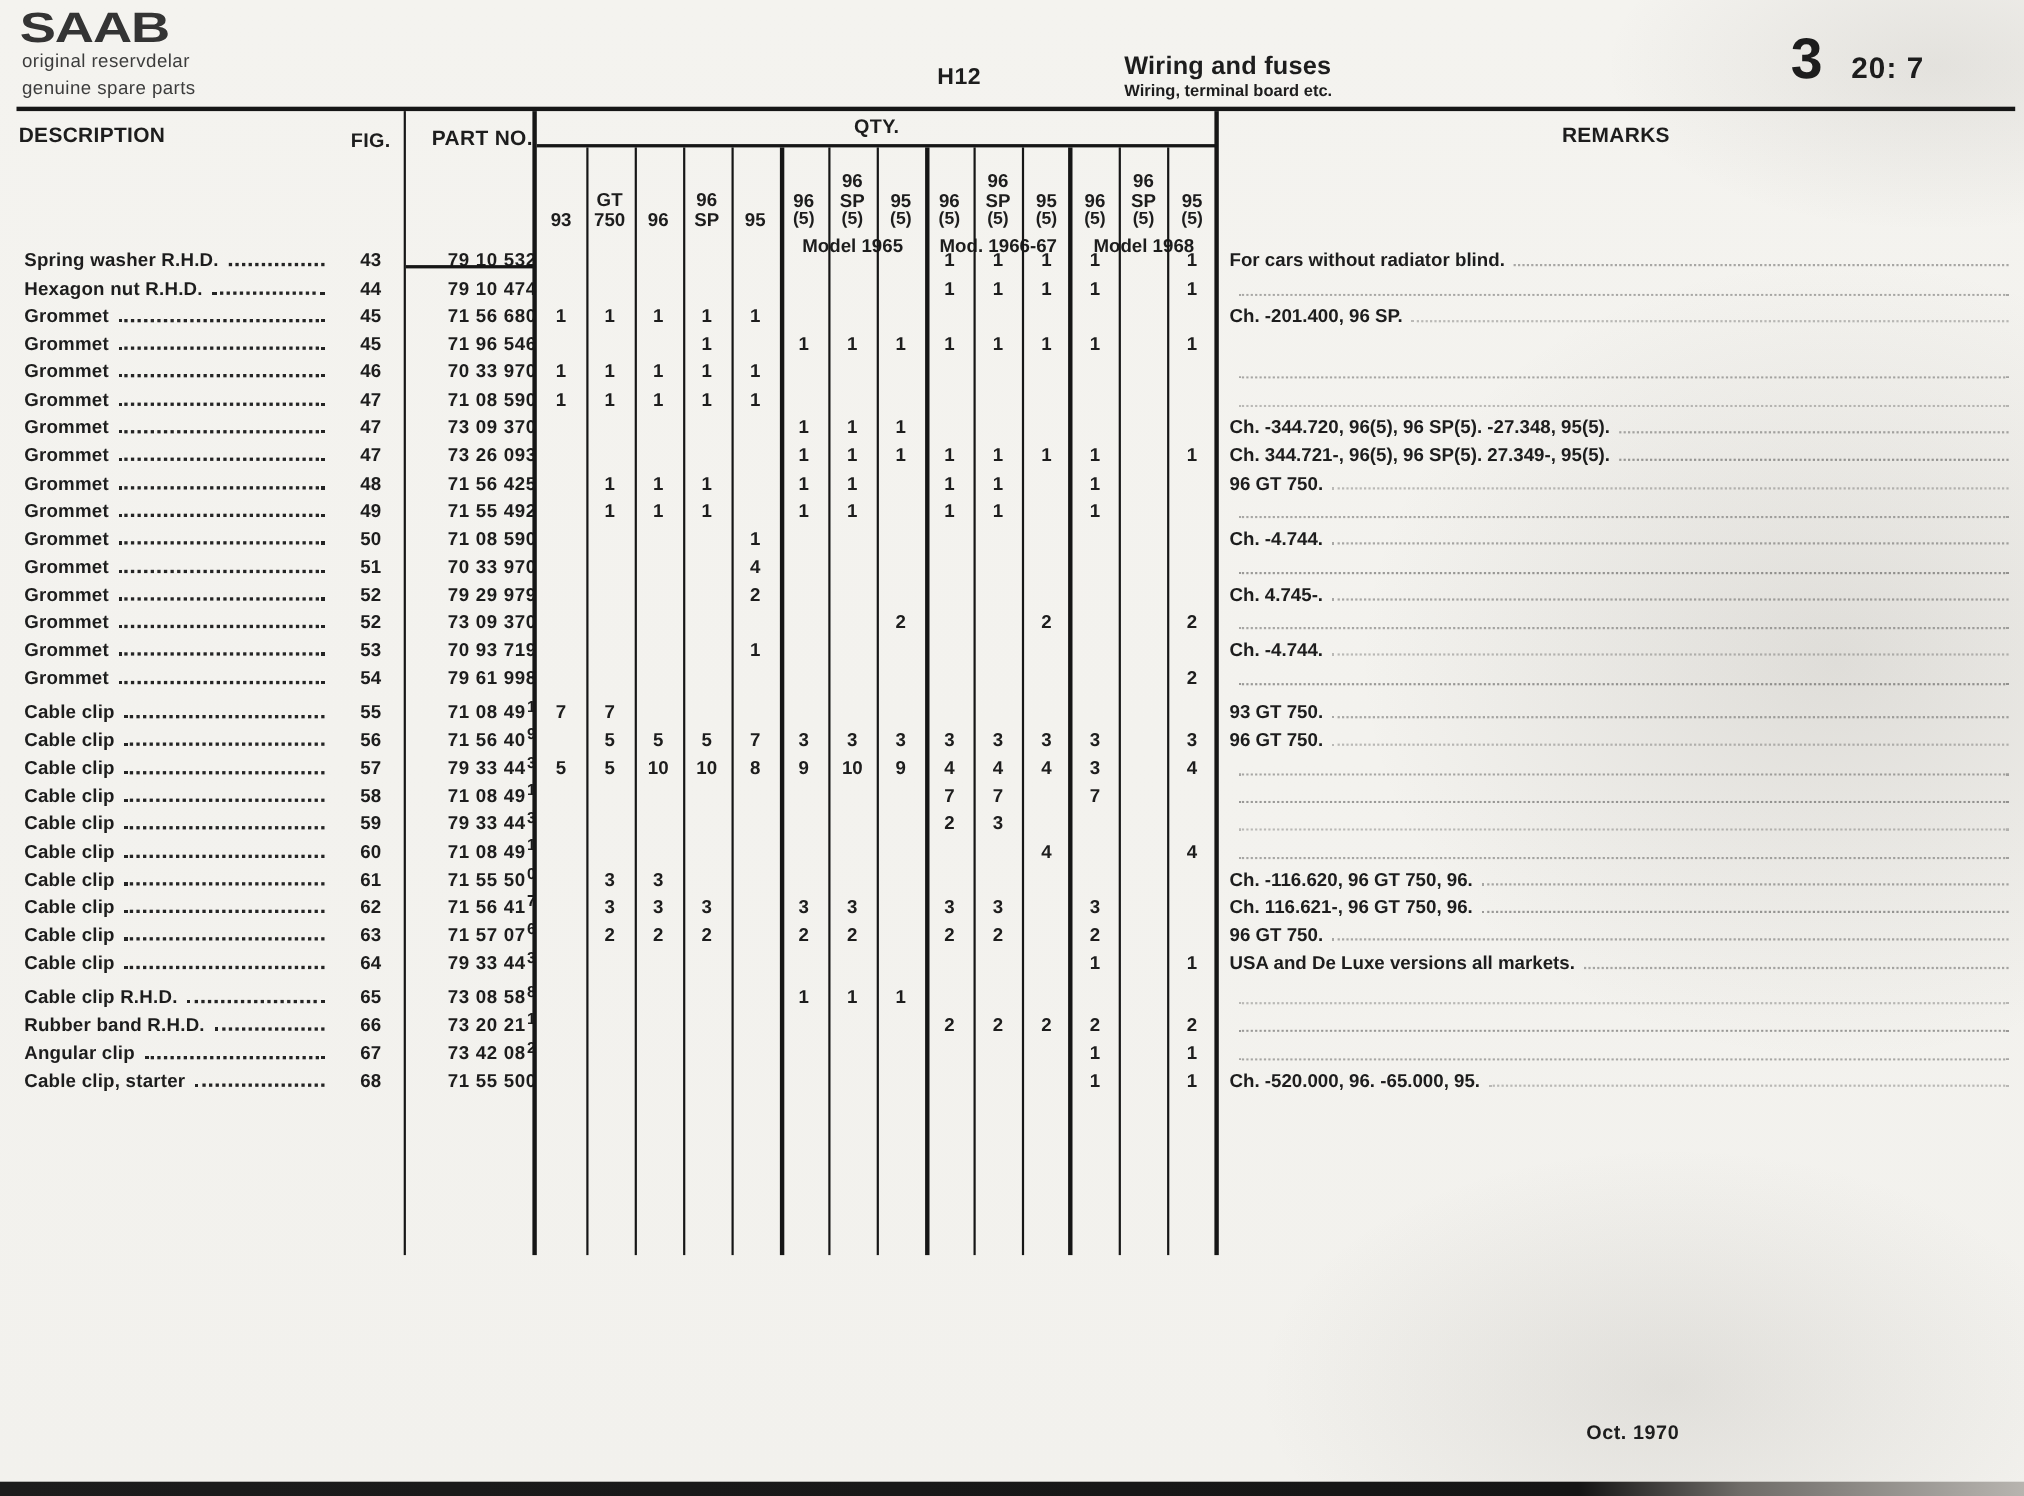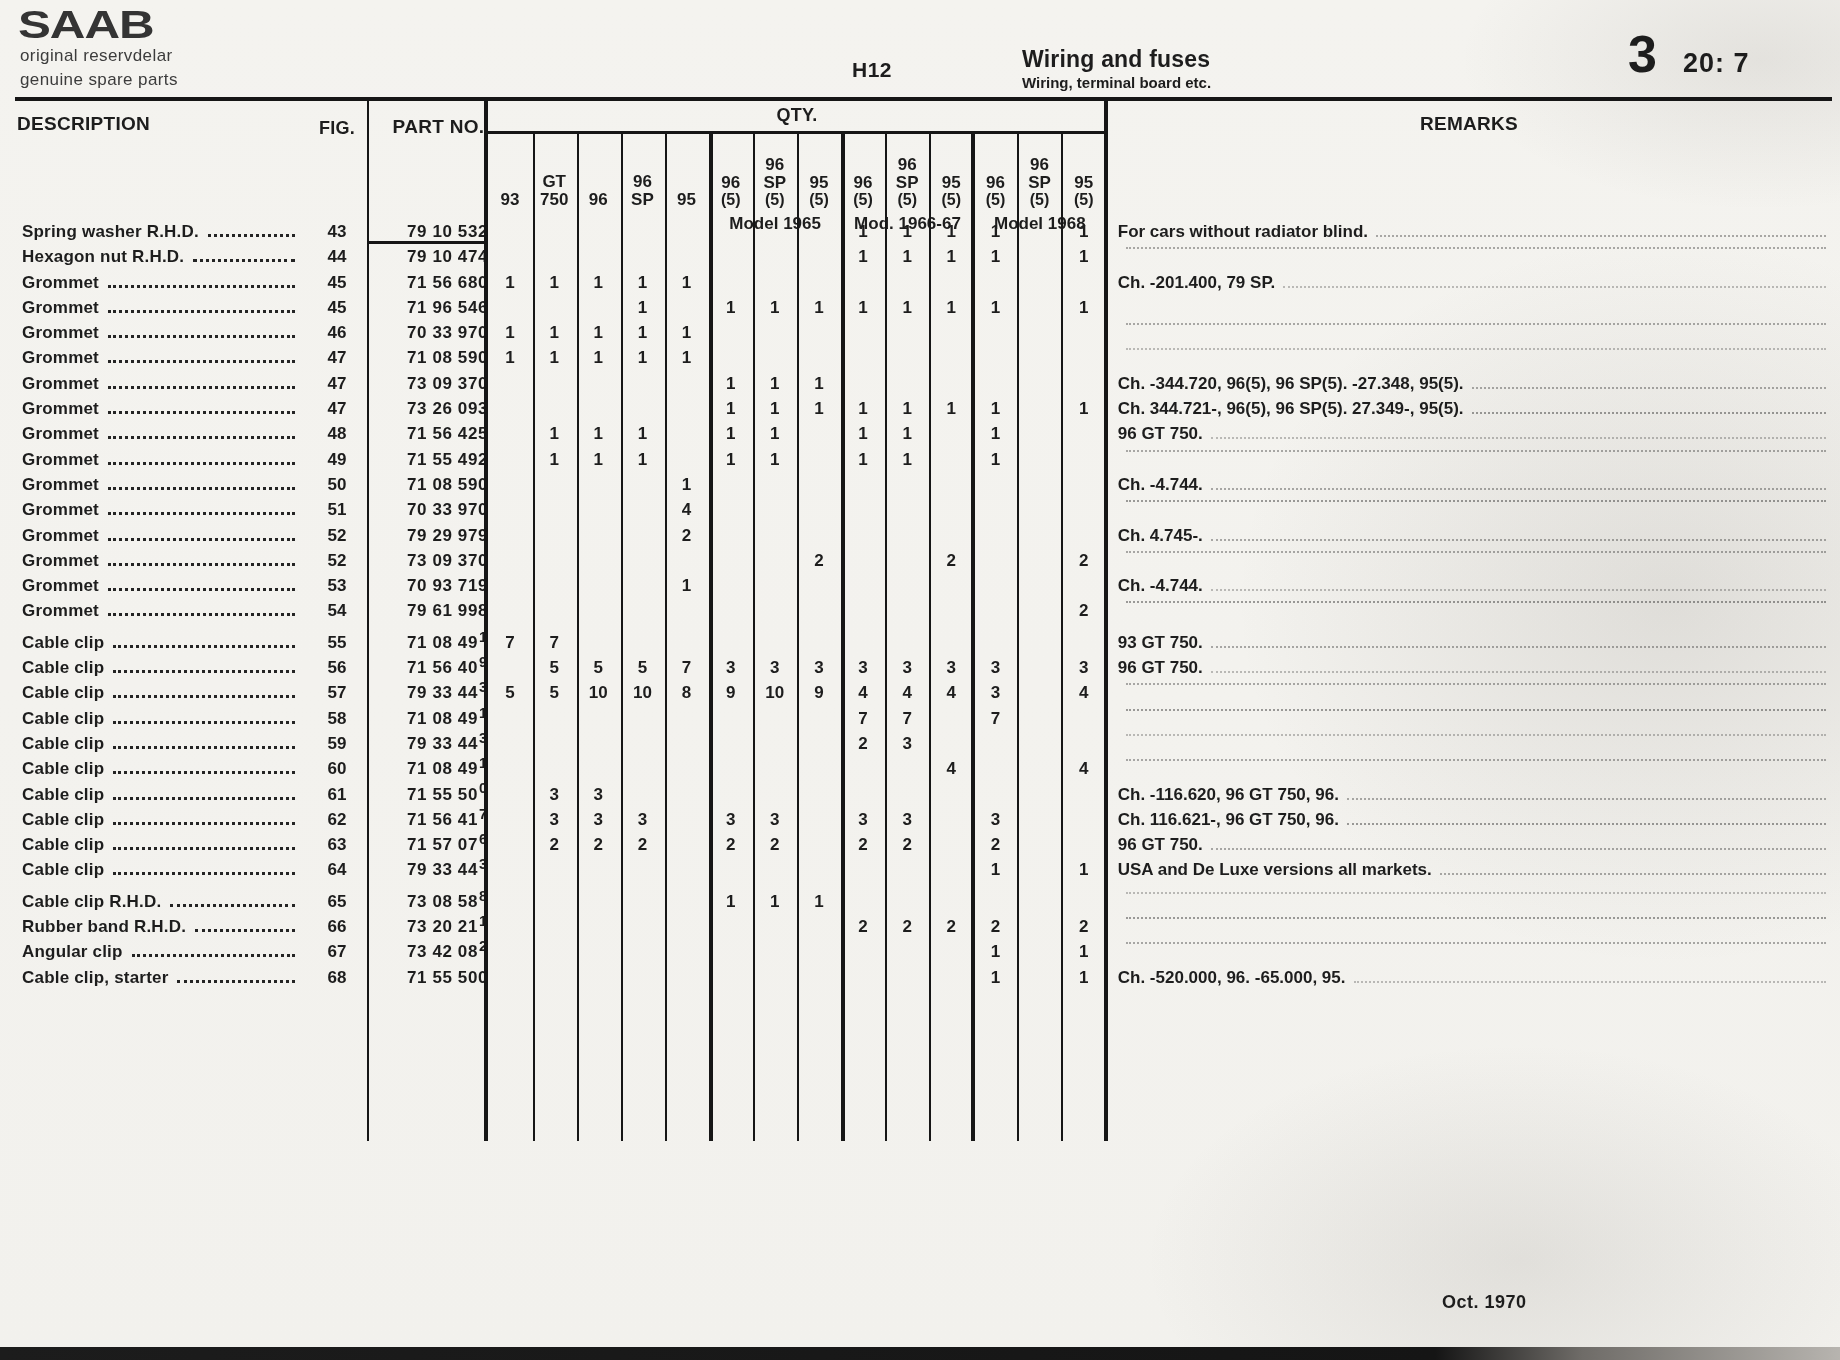--- a/index.html
+++ b/index.html
@@ -30,21 +30,21 @@
   .hcenter{text-align:center;}
   #qty-cols{position:absolute;left:488px;top:136px;width:618px;height:74px;display:flex;}
   .qcol{width:44.14px;display:flex;flex-direction:column;justify-content:flex-end;align-items:center;
         font-weight:700;font-size:17px;line-height:1.06;text-align:center;padding-bottom:1px;}
   .qname{white-space:pre-line;}
   .qfive{font-size:16px;}
   #model-row{position:absolute;left:709px;top:214px;width:397px;display:flex;}
   .mlabel{width:144px;text-align:center;font-weight:700;font-size:17px;white-space:nowrap;}
   
   #rows{position:absolute;left:15px;top:222px;width:1817px;}
-  .row{display:flex;align-items:flex-start;height:25.3px;}
+  .row{display:flex;align-items:flex-end;height:25.3px;}
   .row.gap{margin-top:6px;}
   .c-desc{width:290px;display:flex;align-items:baseline;padding-left:7px;box-sizing:border-box;
           font-size:17px;font-weight:600;letter-spacing:.2px;white-space:nowrap;}
   .leader{flex:1;border-bottom:3px dotted #242424;margin:0 10px 3px 9px;min-width:12px;}
   .c-fig{width:64px;text-align:center;font-weight:700;font-size:17px;}
   .c-part{width:119px;padding-left:38px;box-sizing:border-box;font-weight:700;font-size:17px;
           letter-spacing:.6px;white-space:nowrap;}
   .sup{font-size:.85em;position:relative;top:-.42em;margin-left:1px;}
   .c-q{width:44.14px;text-align:center;font-weight:700;font-size:17px;}
   .c-rem{flex:1;display:flex;align-items:baseline;padding-left:12px;box-sizing:border-box;
@@ -211,21 +211,21 @@
         <div class="c-q"></div>
         <div class="c-q"></div>
         <div class="c-q"></div>
         <div class="c-q"></div>
         <div class="c-q"></div>
         <div class="c-q"></div>
         <div class="c-q"></div>
         <div class="c-q"></div>
         <div class="c-q"></div>
         <div class="c-rem">
-          <span>Ch. -201.400, 79 SP.</span>
+          <span>Ch. -201.400, 96 SP.</span>
           <span class="remdots"></span>
         </div>
       </div>
       <div class="row">
         <div class="c-desc">
           <span>Grommet</span>
           <span class="leader"></span>
         </div>
         <div class="c-fig">45</div>
         <div class="c-part"><span>71 96 546</span></div>

